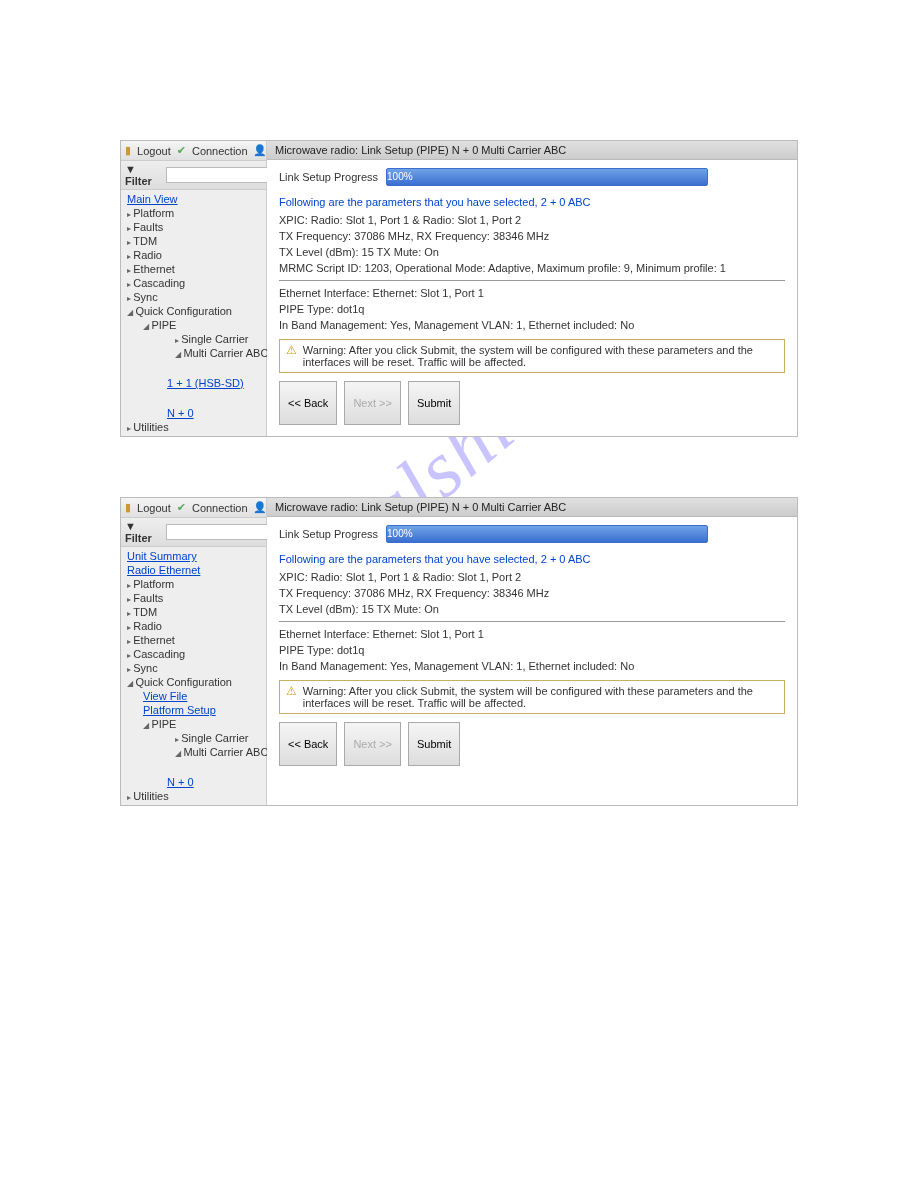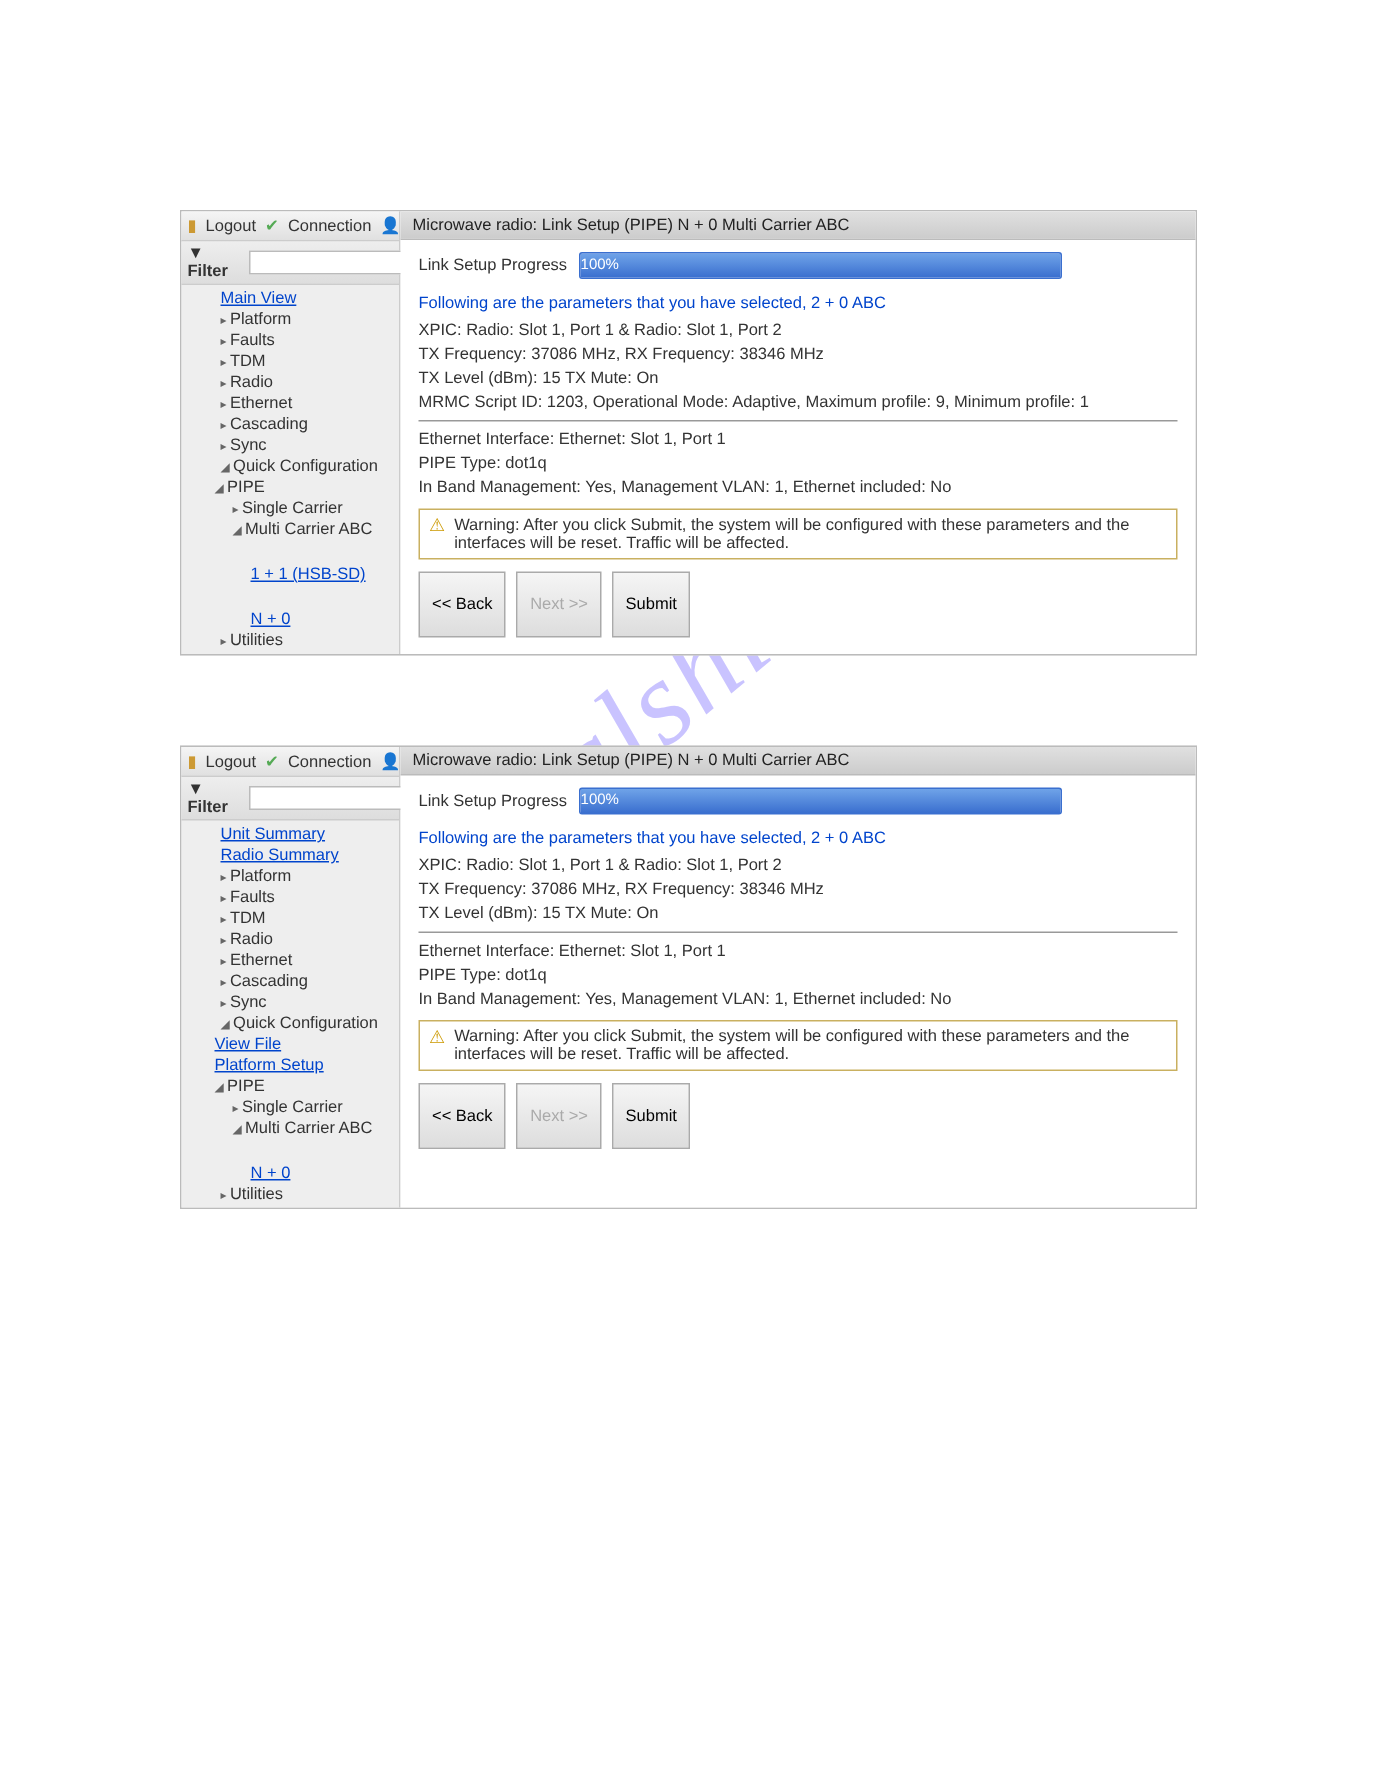--- a/index.html
+++ b/index.html
@@ -6,23 +6,23 @@
   .page { padding:140px 120px 40px 120px; position:relative; }
   .watermark { position:absolute; left:50%; top:50%; transform:translate(-50%,-50%) rotate(-40deg); font-size:80px; color:#7a6cff; opacity:0.4; pointer-events:none; z-index:5; font-style:italic; font-family:serif; letter-spacing:2px;}
   .panel { border:1px solid #bbb; display:flex; background:#f0f0f0; margin-bottom:60px; position:relative; z-index:10;}
   .sidebar { width:145px; background:#eee; border-right:1px solid #ccc;}
   .topbar { background:linear-gradient(#f5f5f5,#e0e0e0); border-bottom:1px solid #ccc; padding:3px 4px; display:flex; align-items:center; gap:6px;}
   .filterrow { background:linear-gradient(#eee,#ddd); border-bottom:1px solid #ccc; padding:2px 4px; display:flex; align-items:center; gap:14px;}
   .filterrow input { flex:1; border:1px solid #bbb; height:14px; font-size:10px; padding:0 2px;}
   .filterrow .x { background:#ddd; border:1px solid #bbb; width:14px; height:14px; font-size:9px; line-height:12px; text-align:center; color:#666;}
   .tree { padding:2px 0;}
   .tree div { padding:1px 0 1px 10px; white-space:nowrap;}
-  .tree .l1 { padding-left:26px;}
+  .tree .l1 { padding-left:6px;}
   .tree .l2 { padding-left:22px;}
-  .tree .l3 { padding-left:34px;}
+  .tree .l3 { padding-left:54px;}
   .tree .l4 { padding-left:46px;margin-top:16px;}
   .tree a { color:#0044cc; text-decoration:underline;}
   .tree .exp::before { content:"▸ "; color:#666; font-size:8px;}
   .tree .open::before { content:"◢ "; color:#666; font-size:8px;}
   .main { flex:1; background:#fff;}
   .mainhead { background:linear-gradient(#e0e0e0,#ccc); border-bottom:1px solid #bbb; padding:3px 8px; color:#222;}
   .mainbody { padding:8px 12px;}
   .progrow { display:flex; align-items:center; gap:8px; margin-bottom:10px;}
   .progbar { flex:1; max-width:320px; height:16px; background:linear-gradient(#6fa3e8,#3a6fcf); color:#fff; font-size:10px; line-height:16px; border:1px solid #3a6fcf; border-radius:2px;}
   .selhead { color:#0044cc; margin:6px 0;}
@@ -113,21 +113,21 @@
       <span>👤</span>
       <span>Admin</span>
     </div>
     <div class="filterrow">
       <b class="lbl">▼ Filter</b>
       <input style="">
       <span class="x">x</span>
     </div>
     <div class="tree">
       <div class="l1"><a>Unit Summary</a></div>
-      <div class="l1"><a>Radio Summary</a></div>
+      <div class="l1"><a>Radio Ethernet</a></div>
       <div class="l1 exp">Platform</div>
       <div class="l1 exp">Faults</div>
       <div class="l1 exp">TDM</div>
       <div class="l1 exp">Radio</div>
       <div class="l1 exp">Ethernet</div>
       <div class="l1 exp">Cascading</div>
       <div class="l1 exp">Sync</div>
       <div class="l1 open">Quick Configuration</div>
       <div class="l2"><a>View File</a></div>
       <div class="l2"><a>Platform Setup</a></div>

